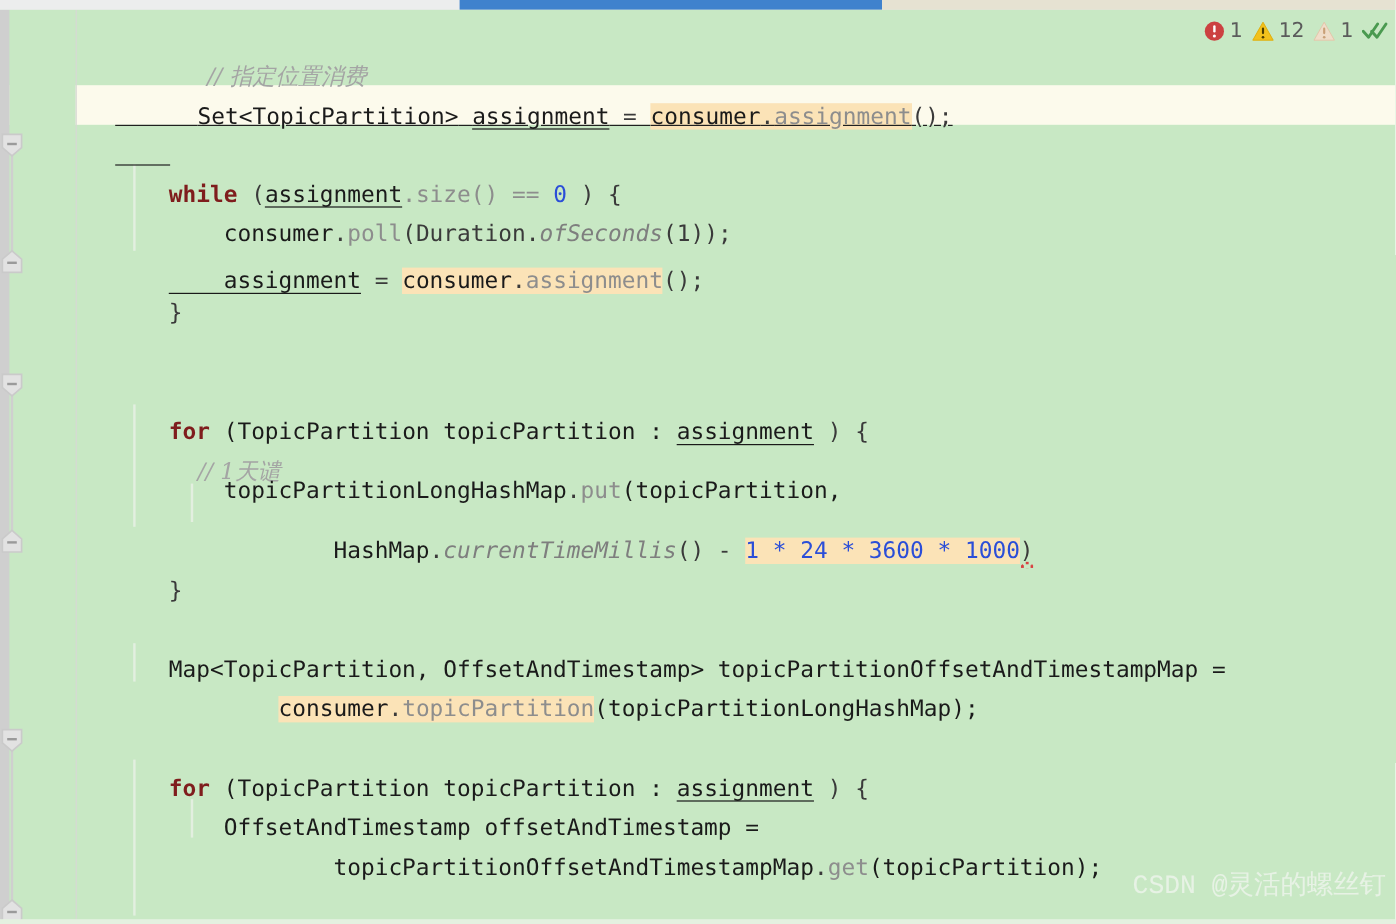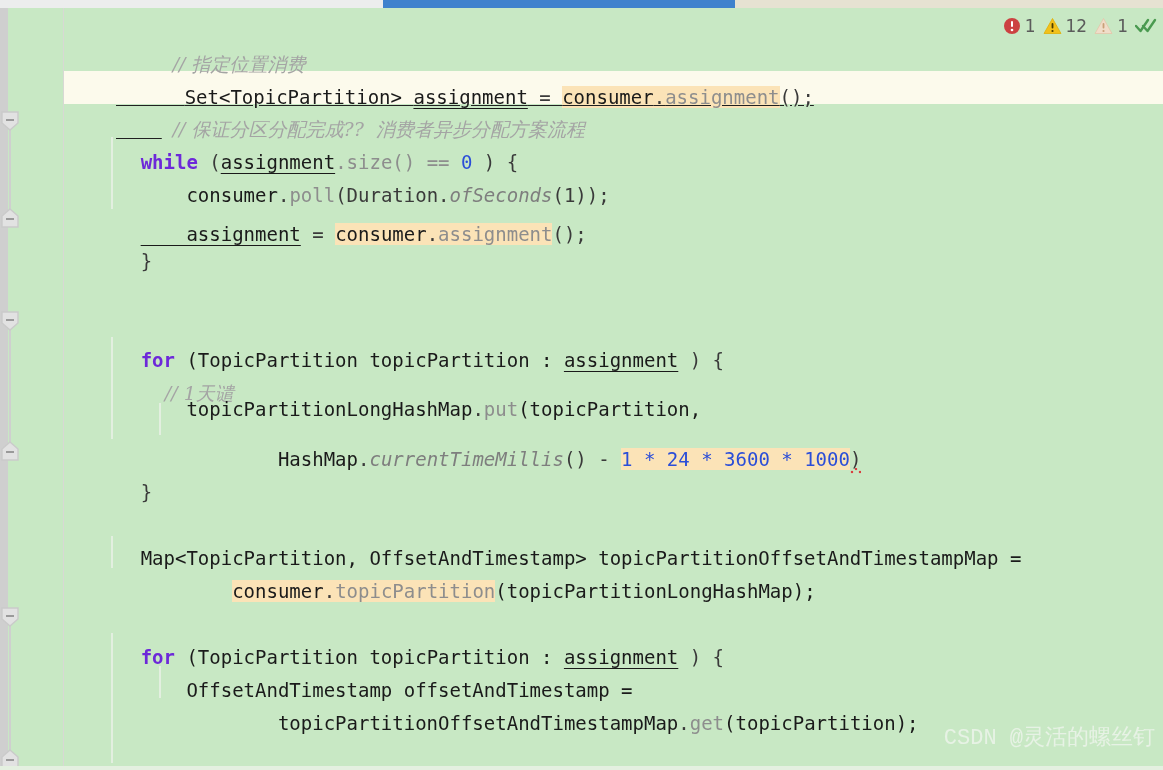--- a/index.html
+++ b/index.html
@@ -98,21 +98,21 @@
     line-height: 33px;
     white-space: pre;
     font-family: "DejaVu Sans Mono", "Liberation Mono", monospace;
     font-size: 19px;
     letter-spacing: 0px;
     color: #202020;
     pointer-events: auto;
   }
 
   
-  .tk-kw      { color: #6d28d9; font-weight: 700; }
+  .tk-kw      { color: #7f1d1d; font-weight: 700; }
   .tk-num     { color: #2b4ed8; }
   .tk-plain   { color: #1a1a1a; }
   .tk-method  { color: #8d8d8d; }
   .tk-static  { color: #7e7e7e; font-style: italic; }
   .tk-field   { color: #1a1a1a; text-decoration: underline; text-underline-offset: 4px; }
   .tk-punc    { color: #3a3a3a; }
   .tk-comment { color: #a4a4a4; font-style: italic; font-family: "DejaVu Serif","Liberation Serif",serif; font-weight: 500; }
   .tk-hl      { background: #fbe3b7; }
   .tk-err     {
     background-image: radial-gradient(circle at 2px 4px, #d94040 1.4px, transparent 1.6px),
@@ -234,27 +234,24 @@
   <div class="indent-guide" style="left:111px; top:536px; height:32px;"></div>
   <div class="indent-guide" style="left:111px; top:633px; height:130px;"></div>
   <div class="indent-guide" style="left:159px; top:666px; height:32px;"></div>
 
   <div class="code-surface">
 
     <div class="code-line" style="top:7px; left:104px;">
       <span class="tk-comment">// 指定位置消费</span>
     </div>
 
-    <div class="code-line" style="top:40px; left:116px;text-decoration:underline;">
+    <div class="code-line" style="top:40px; left:96px;text-decoration:underline;">
       <span class="tk-plain">Set&lt;TopicPartition&gt;</span><span class="tk-plain"> </span><span class="tk-field">assignment</span><span class="tk-punc"> = </span><span class="tk-hl"><span class="tk-plain">consumer</span><span class="tk-punc">.</span><span class="tk-method">assignment</span></span><span class="tk-punc">();</span>
     </div>
 
-    <div class="code-line" style="top:72px; left:104px;">
-      <span class="tk-comment">// 保证分区分配完成??  消费者异步分配方案流程</span>
-    </div>
 
     <div class="code-line" style="top:105px;">
       <span class="tk-kw">while</span><span class="tk-punc"> (</span><span class="tk-field">assignment</span><span class="tk-method">.size() == </span><span class="tk-num">0</span><span class="tk-punc"> ) {</span>
     </div>
 
     <div class="code-line" style="top:138px;">
       <span class="tk-plain">    consumer</span><span class="tk-punc">.</span><span class="tk-method">poll</span><span class="tk-punc">(Duration.</span><span class="tk-static">ofSeconds</span><span class="tk-punc">(1));</span>
     </div>
 
     <div class="code-line" style="top:177px;text-align:right;">

